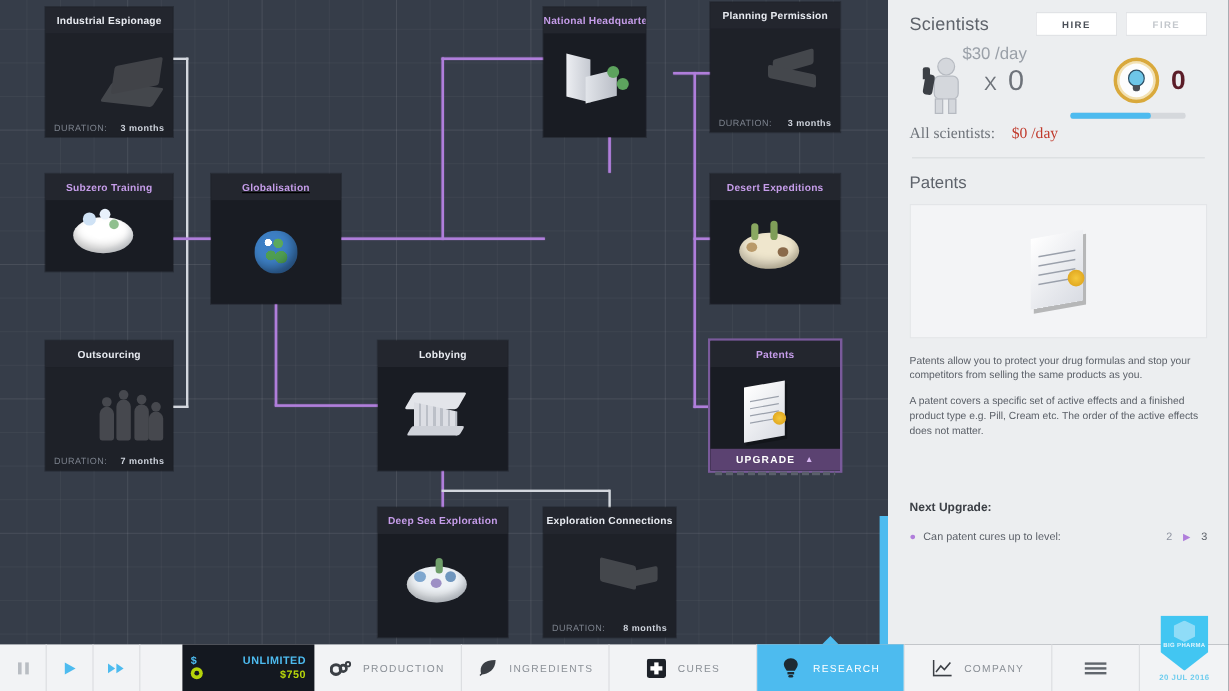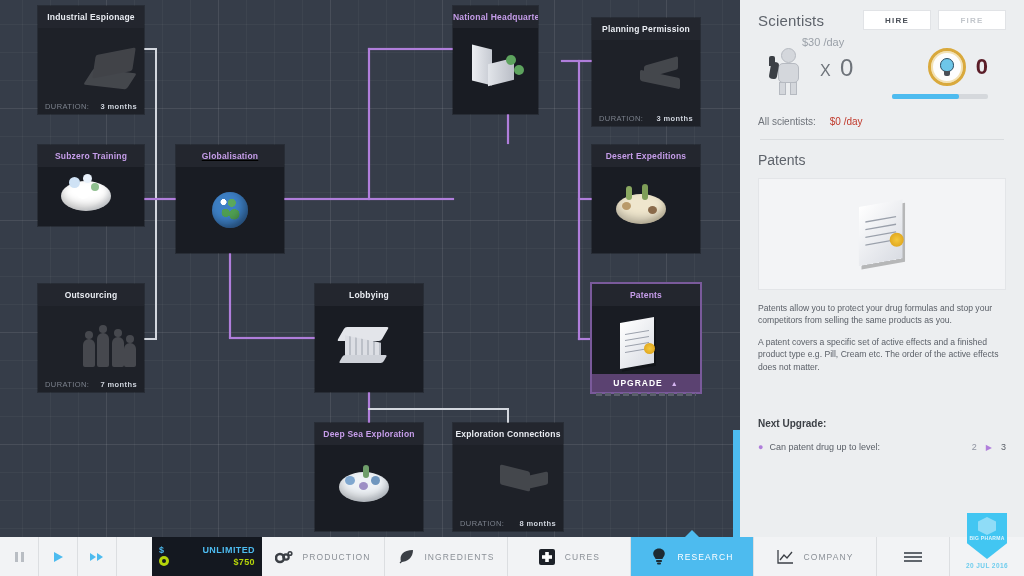--- a/index.html
+++ b/index.html
@@ -180,21 +180,21 @@
   }
   .hf-buttons { margin-left:auto; display:flex; gap:7px; }
   .hf-btn {
     width: 68px; height: 20px; line-height:20px; text-align:center;
     background:#ffffff; border:1px solid #e1e3e6;
     font-size:8px; letter-spacing:1.2px; font-weight:bold; color:#4a4f57;
   }
   .hf-btn.disabled { color:#c3c7cc; }
 
   .sci-row { position:relative; height:62px; margin-top:6px; }
-  .sci-cost { position:absolute; left:44px; top:0; font-size:11px; color:#9aa0a8; }
+  .sci-cost { position:absolute; left:44px; top:0; font-size:14px; color:#9aa0a8; }
   .sci-fig { position:absolute; left:12px; top:12px; width:42px; height:48px; }
   .sci-fig .head { position:absolute; left:11px; top:0; width:15px; height:15px; border-radius:50%;
                    background:#d4d7dc; border:1px solid #b6bac1; }
   .sci-fig .body { position:absolute; left:8px; top:15px; width:21px; height:20px; border-radius:5px;
                    background:#d4d7dc; border:1px solid #b6bac1; }
   .sci-fig .leg  { position:absolute; top:34px; width:7px; height:13px; background:#d4d7dc; border:1px solid #b6bac1;}
   .sci-fig .leg.l{ left:9px; } .sci-fig .leg.r{ left:20px; }
   .sci-fig .arm  { position:absolute; left:0px; top:14px; width:8px; height:17px; background:#3b3f45; border-radius:3px; transform:rotate(10deg); }
   .sci-fig .wrench{ position:absolute; left:-1px; top:8px; width:6px; height:10px; background:#3b3f45; border-radius:2px 2px 0 0; }
   .sci-x { position:absolute; left:62px; top:26px; font-size:16px; color:#6e737a; }
@@ -211,21 +211,21 @@
   .bulb {
     width:14px;height:18px;position:relative;
   }
   .bulb .glass { position:absolute;left:0;top:0;width:14px;height:14px;border-radius:50% 50% 45% 45%;
     background:#6ec6e8; border:1px solid #2b4d63;}
   .bulb .screw { position:absolute;left:4px;top:13px;width:6px;height:5px;background:#4a4f57;border-radius:0 0 2px 2px;}
   .res-count { font-size:22px; font-weight:bold; color:#5b1d28; }
   .res-bar { position:absolute; right:18px; top:58px; width:96px; height:5px; background:#d5d8dc; border-radius:2px; }
   .res-bar > i { display:block; height:100%; background:#4dbbef; border-radius:2px; }
 
-  .all-sci { margin-top:18px; font-size:10px; display:flex; gap:14px; align-items:baseline; }
+  .all-sci { margin-top:5px; font-size:13px; display:flex; gap:14px; align-items:baseline;font-family:Liberation Serif, serif; }
   .all-sci .lbl { color:#6e737a; }
   .all-sci .val { color:#c0392b; }
 
   .rule { height:1px; background:#d9dcdf; margin:12px 2px 0 2px; }
 
   .sub-title { margin-top:12px; font-size:14px; color:#5e636b; }
 
   .art-frame {
     margin-top:10px; height:112px; background:#f3f4f6;
     border:1px solid #e3e5e8;
@@ -366,21 +366,21 @@
           <div class="hq">
             <div class="tower"></div>
               <div class="wing"></div>
             <div class="tree" style="left:40px; top:10px;"></div>
             <div class="tree" style="left:48px; top:20px;"></div>
           </div>
         </div>
       </div>
     </div>
 
-    <div class="node locked" style="left:592px; top:18px; width:108px; height:108px;">
+    <div class="node locked" style="left:592px; top:2px; width:108px; height:108px;">
       <div class="nhead">Planning Permission</div>
       <div class="nbody">
         <div class="art dim">
           <div class="permit">
             <i style="left:8px; top:4px; width:34px; height:13px; transform:skewY(-16deg);"></i>
             <i style="left:4px; top:17px; width:40px; height:11px; transform:skewY(12deg);"></i>
           </div>
         </div>
         <div class="nfoot">
           <span class="dlabel">DURATION:</span>
@@ -571,21 +571,21 @@
     </div>
 
     <div class="blurb">
       <p>Patents allow you to protect your drug formulas and stop your competitors from selling the same products as you.</p>
       <p>A patent covers a specific set of active effects and a finished product type e.g. Pill, Cream etc. The order of the active effects does not matter.</p>
     </div>
 
     <div class="next-title">Next Upgrade:</div>
     <div class="next-row">
       <span class="dot">●</span>
-      <span>Can patent drug up to level:</span>
+      <span>Can patent cures up to level:</span>
       <span class="next-vals">
         <span>2</span>
         <span class="arrow">▶</span>
         <span class="to">3</span>
       </span>
     </div>
   </div>
 
   <div id="bottombar">
 

